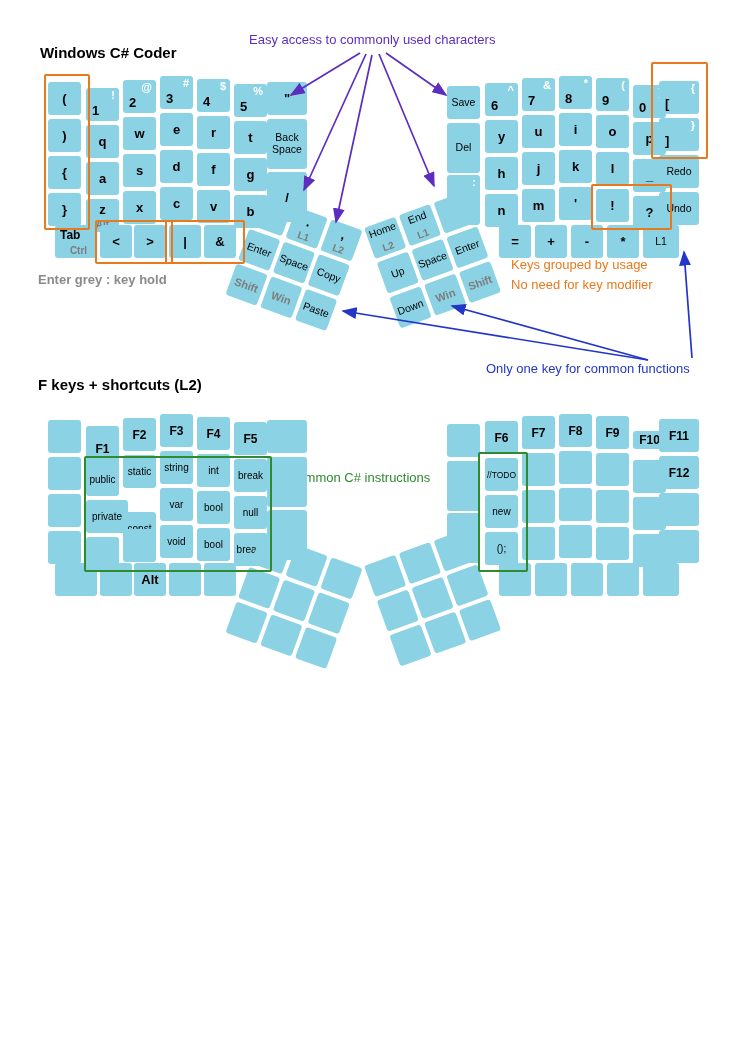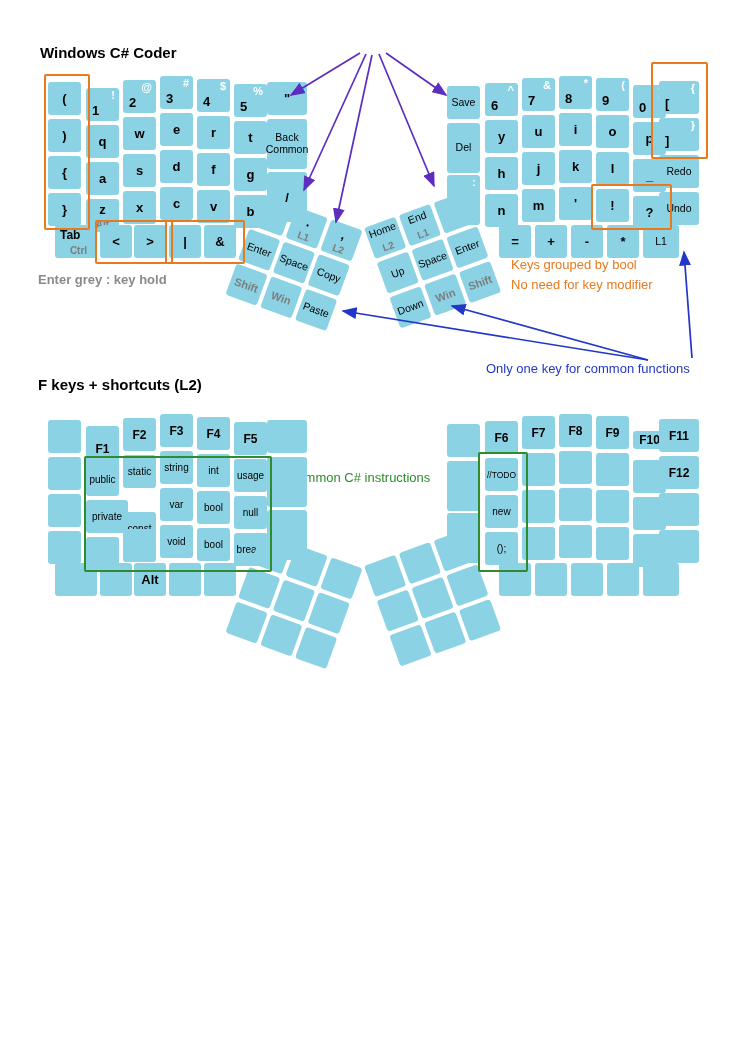--- a/index.html
+++ b/index.html
@@ -31,22 +31,23 @@
   .tab .holdlbl{text-align:center;padding-left:5px;}
   .obox{position:absolute;border:2px solid var(--orange);border-radius:2px;pointer-events:none;}
   .gbox{position:absolute;border:2px solid var(--green);border-radius:2px;pointer-events:none;}
   #overlay{position:absolute;left:0;top:0;pointer-events:none;}
 </style>
 </head>
 <body>
 
 <div class="page">
   <div class="title" style="left:40px;top:44px;">Windows C# Coder</div>
+  <div class="ann purpleA" style="left:249px;top:32px;">Easy access to commonly used characters</div>
   <div class="ann greyA" style="left:38px;top:272px;">Enter grey : key hold</div>
-  <div class="ann orangeA" style="left:511px;top:257px;">Keys grouped by bool</div>
+  <div class="ann orangeA" style="left:511px;top:257px;">Keys grouped by usage</div>
   <div class="ann orangeA" style="left:511px;top:277px;">No need for key modifier</div>
   <div class="ann blueA" style="left:486px;top:361px;">Only one key for common functions</div>
   <div class="title" style="left:38px;top:376px;">F keys + shortcuts (L2)</div>
   <div class="ann greenA" style="left:288px;top:470px;">Common C# instructions</div>
 
   <div id="groups">
       <div class="kgroup" style="left: 48px; top: 76px;">
         <div class="key" style="left: 0px; top: 6px; width: 33px; height: 33px;">
           <span class="main cen">(</span>
         </div>
@@ -122,21 +123,21 @@
         <div class="key" style="left: 186px; top: 82px; width: 33px; height: 33px;">
           <span class="main cen">g</span>
         </div>
         <div class="key" style="left: 186px; top: 119px; width: 33px; height: 33px;">
           <span class="main cen">b</span>
         </div>
         <div class="key" style="left: 219px; top: 6px; width: 40px; height: 33px;">
           <span class="main cen">"</span>
         </div>
         <div class="key sm" style="left: 219px; top: 43px; width: 40px; height: 50px;">
-          <span class="main cen">Back Common</span>
+          <span class="main cen">Back Space</span>
         </div>
         <div class="key" style="left: 219px; top: 96px; width: 40px; height: 50px;">
           <span class="main cen">/</span>
         </div>
         <div class="key tab" style="left: 7px; top: 149px; width: 42px; height: 33px;">
           <span class="main top">Tab</span>
           <span class="holdlbl">Ctrl</span>
         </div>
         <div class="key" style="left: 52px; top: 149px; width: 32px; height: 33px;">
           <span class="main cen">&lt;</span>
@@ -361,21 +362,21 @@
         <div class="key kw" style="left: 149px; top: 77px; width: 33px; height: 33px;">
           <span class="main cen">bool</span>
         </div>
         <div class="key kw" style="left: 149px; top: 114px; width: 33px; height: 33px;">
           <span class="main cen">bool</span>
         </div>
         <div class="key f" style="left: 186px; top: 8px; width: 33px; height: 33px;">
           <span class="main cen">F5</span>
         </div>
         <div class="key kw" style="left: 186px; top: 45px; width: 33px; height: 33px;">
-          <span class="main cen">usage</span>
+          <span class="main cen">break</span>
         </div>
         <div class="key kw" style="left: 186px; top: 82px; width: 33px; height: 33px;">
           <span class="main cen">null</span>
         </div>
         <div class="key kw" style="left: 186px; top: 119px; width: 33px; height: 33px;">
           <span class="main cen">break;</span>
         </div>
         <div class="key" style="left: 219px; top: 6px; width: 40px; height: 33px;"></div>
         <div class="key" style="left: 219px; top: 43px; width: 40px; height: 50px;"></div>
         <div class="key" style="left: 219px; top: 96px; width: 40px; height: 50px;"></div>

